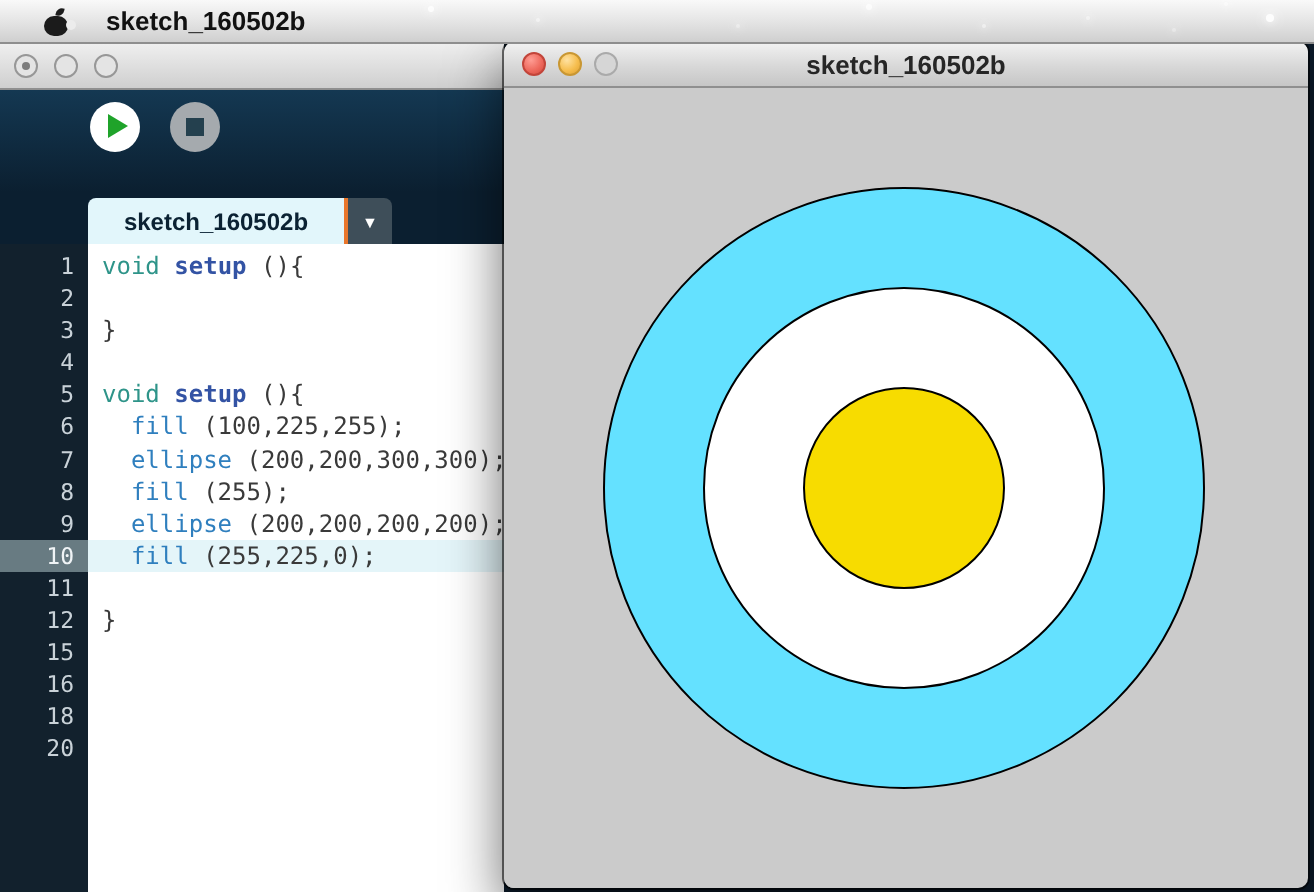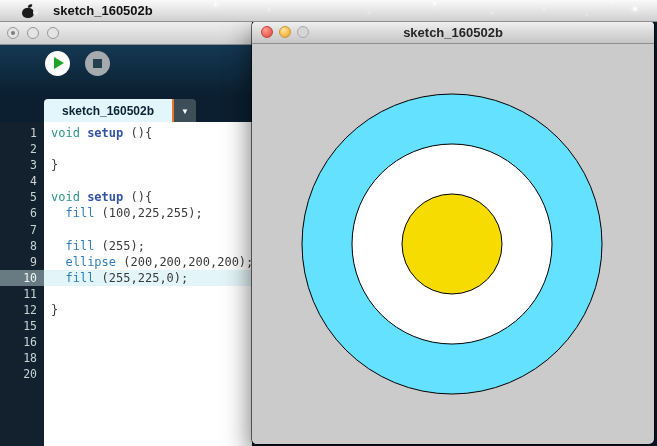--- a/index.html
+++ b/index.html
@@ -139,21 +139,21 @@
       <span>▼</span>
     </div>
   </div>
   <div class="editor" id="editor">
       <div class="ed-row"><div class="gut">1</div><div class="code"><span class="tok-kw">void</span><span class="tok-pl"> </span><span class="tok-decl">setup</span><span class="tok-pl"> (){</span></div></div>
       <div class="ed-row"><div class="gut">2</div></div>
       <div class="ed-row"><div class="gut">3</div><div class="code"><span class="tok-pl">}</span></div></div>
       <div class="ed-row"><div class="gut">4</div><div class="code"></div></div>
       <div class="ed-row"><div class="gut">5</div><div class="code"><span class="tok-kw">void</span><span class="tok-pl"> </span><span class="tok-decl">setup</span><span class="tok-pl"> (){</span></div></div>
       <div class="ed-row"><div class="gut">6</div><div class="code"><span class="tok-pl">  </span><span class="tok-fn">fill</span><span class="tok-pl"> (100,225,255);</span></div></div>
-      <div class="ed-row"><div class="gut">7</div></div>
+      <div class="ed-row"><div class="gut">7</div><div class="code"><span class="tok-pl">  </span><span class="tok-fn">ellipse</span><span class="tok-pl"> (200,200,300,300);</span></div></div>
       <div class="ed-row"><div class="gut">8</div><div class="code"><span class="tok-pl">  </span><span class="tok-fn">fill</span><span class="tok-pl"> (255);</span></div></div>
       <div class="ed-row"><div class="gut">9</div><div class="code"><span class="tok-pl">  </span><span class="tok-fn">ellipse</span><span class="tok-pl"> (200,200,200,200);</span></div></div>
       <div class="ed-row active"><div class="gut">10</div><div class="code"><span class="tok-pl">  </span><span class="tok-fn">fill</span><span class="tok-pl"> (255,225,0);</span></div></div>
       <div class="ed-row"><div class="gut">11</div></div>
       <div class="ed-row"><div class="gut">12</div><div class="code"><span class="tok-pl">}</span></div></div>
       <div class="ed-row"><div class="gut">15</div><div class="code"></div></div>
       <div class="ed-row"><div class="gut">16</div><div class="code"></div></div>
       <div class="ed-row"><div class="gut">18</div><div class="code"></div></div>
       <div class="ed-row"><div class="gut">20</div><div class="code"></div></div>
     </div>

